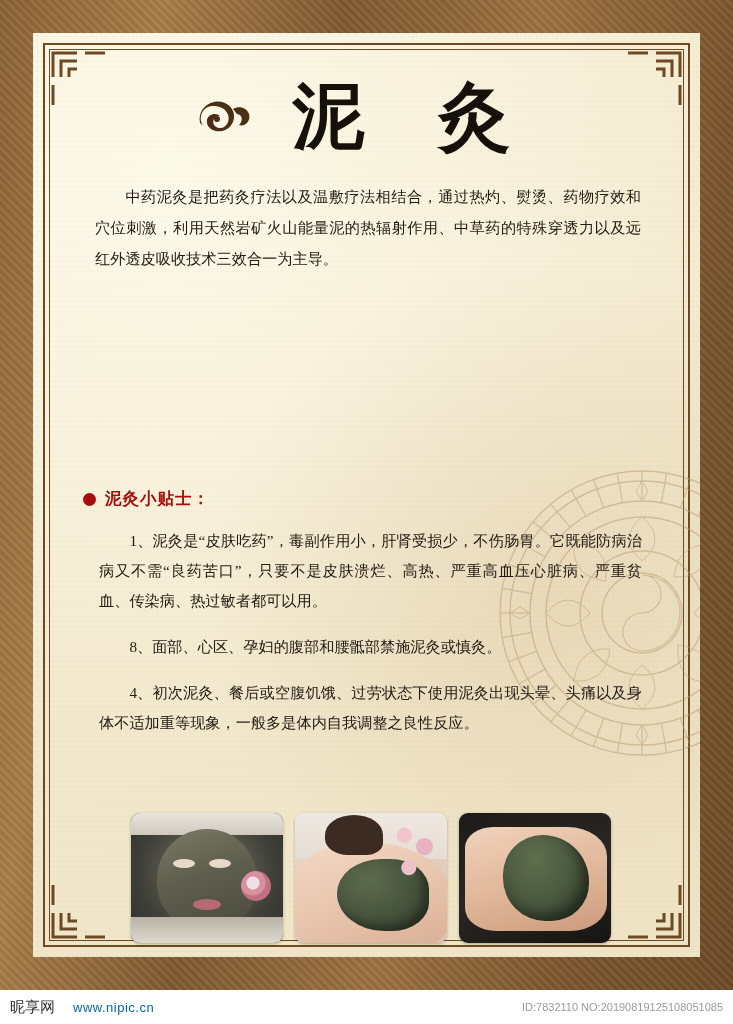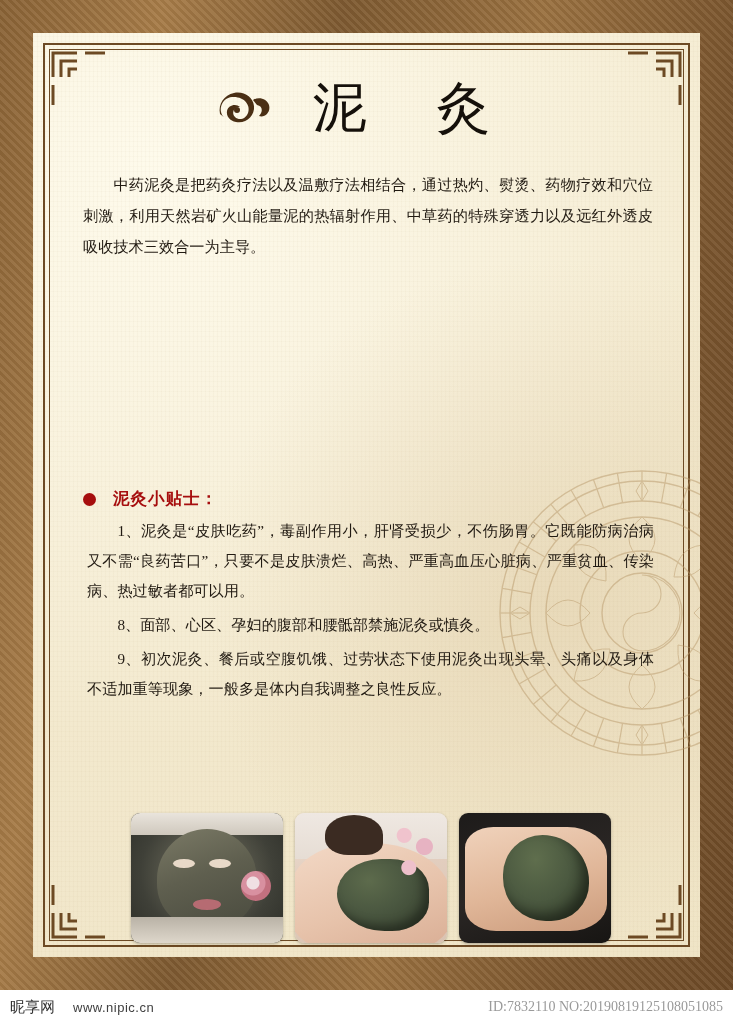--- a/index.html
+++ b/index.html
@@ -97,41 +97,41 @@
     justify-content: center;
   }
   #title-orn {
     width: 58px;
     height: 46px;
     margin-right: 12px;
     margin-top: 6px;
   }
   #title-text {
     font-family: "Liberation Serif", serif;
-    font-size: 54px;
-    font-weight: normal;
+    font-size: 72px;
+    font-weight: bold;
     letter-spacing: 28px;
     color: #15100a;
     text-indent: 28px;
     line-height: 1;
   }
 
   
   #body-copy {
     position: absolute;
     left: 50px;
     top: 136px;
     width: 570px;
     font-size: 15.2px;
     line-height: 31px;
     color: #211a12;
     text-align: justify;
   }
   #body-copy p {
-    margin: 0;
+    margin: 12px;
     text-indent: 2em;
   }
 
   
   #tips {
     position: absolute;
     left: 50px;
     top: 455px;
     width: 575px;
     color: #211a12;
@@ -147,27 +147,26 @@
     border-radius: 50%;
     background: #a60e0e;
     margin-right: 9px;
     flex: none;
   }
   #tips-title {
     font-size: 16.5px;
     font-weight: bold;
     color: #a60e0e;
     letter-spacing: 1px;
-    margin-left: 8px;
   }
   .tip-item {
     font-size: 15.2px;
     line-height: 30px;
     text-indent: 2em;
-    margin: 4px;
+    margin: 16px;
     text-align: justify;
   }
 
   
   #photos {
     position: absolute;
     left: 98px;
     top: 780px;
     width: 480px;
     height: 130px;
@@ -285,28 +284,28 @@
     align-items: baseline;
     gap: 18px;
   }
   #brand-cn {
     font-size: 15px;
     color: #333;
     font-family: "Liberation Serif", serif;
   }
   #brand-url {
     font-size: 13px;
-    color: #404040;
+    color: #0369a1;
     font-family: "Liberation Sans", sans-serif;
     letter-spacing: 0.5px;
   }
   #footer-id {
-    font-size: 14px;
+    font-size: 11px;
     color: #9a9a9a;
-    font-family: Liberation Serif, serif;
+    font-family: Liberation Sans, sans-serif;
   }
 </style>
 </head>
 <body>
 
 <div id="poster">
 
   <div id="paper">
 
     <div id="frame-line"></div>
@@ -433,21 +432,21 @@
       <p>中药泥灸是把药灸疗法以及温敷疗法相结合，通过热灼、熨烫、药物疗效和穴位刺激，利用天然岩矿火山能量泥的热辐射作用、中草药的特殊穿透力以及远红外透皮吸收技术三效合一为主导。</p>
     </div>
 
     <div id="tips">
       <div id="tips-head">
         <span id="tips-dot"></span>
         <span id="tips-title">泥灸小贴士：</span>
       </div>
       <p class="tip-item">1、泥灸是“皮肤吃药”，毒副作用小，肝肾受损少，不伤肠胃。它既能防病治病又不需“良药苦口”，只要不是皮肤溃烂、高热、严重高血压心脏病、严重贫血、传染病、热过敏者都可以用。</p>
       <p class="tip-item">8、面部、心区、孕妇的腹部和腰骶部禁施泥灸或慎灸。</p>
-      <p class="tip-item">9、初次泥灸、餐后或空腹饥饿、过劳状态下使用泥灸出现头晕、头痛以及身体不适加重等现象，一般多是体内自我调整之良性反应。</p>
+      <p class="tip-item">4、初次泥灸、餐后或空腹饥饿、过劳状态下使用泥灸出现头晕、头痛以及身体不适加重等现象，一般多是体内自我调整之良性反应。</p>
     </div>
 
     <div id="photos">
       <div class="photo ph1">
         <div class="towel-top"></div>
         <div class="face"></div>
         <div class="eye l"></div>
         <div class="eye r"></div>
         <div class="lips"></div>
         <div class="flower"></div>

